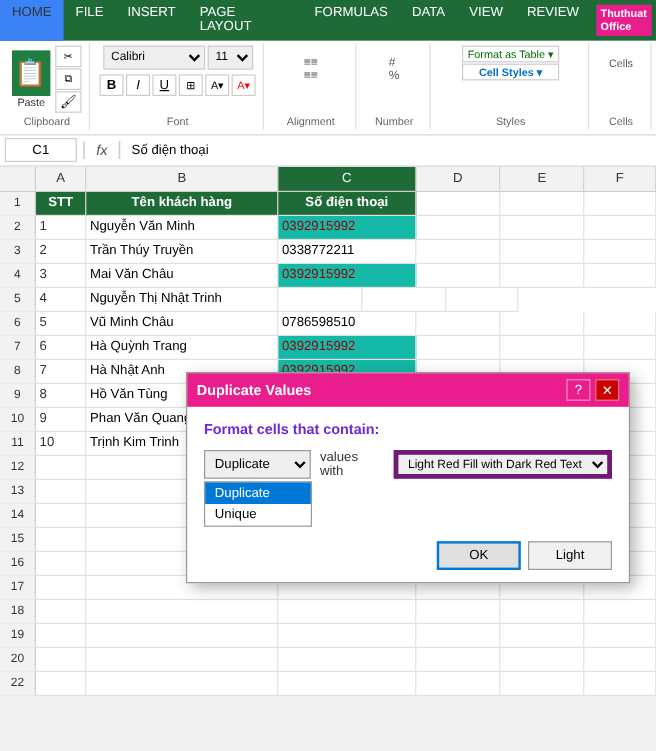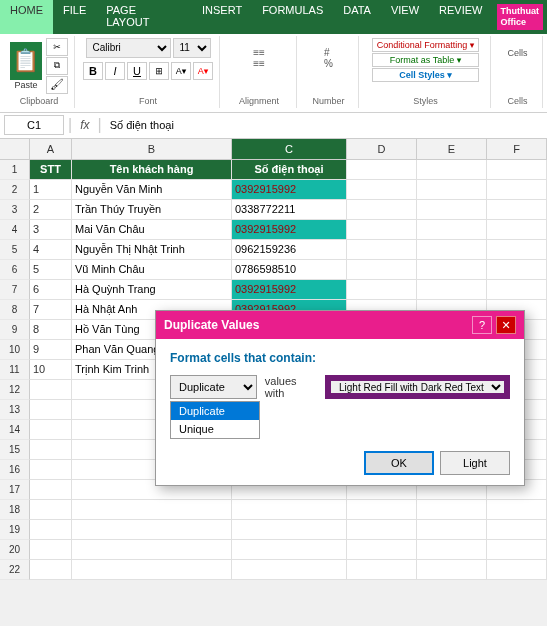--- a/index.html
+++ b/index.html
@@ -1,19 +1,19 @@
 <!DOCTYPE html>
 <html><head>
   <meta charset="utf-8">
   <style>
     * { box-sizing: border-box; margin: 0; padding: 0; font-family: 'Segoe UI', Arial, sans-serif; }
     body { width: 547px; height: 626px; overflow: hidden; background: #f0f0f0; }
     .ribbon-tabs { display: flex; background: #1f6b37; }
     .ribbon-tab { padding: 4px 10px; font-size: 11px; color: white; cursor: pointer; font-weight: 500; }
-    .ribbon-tab.active { background: #86efac; color: #333; text-align: right; }
+    .ribbon-tab.active { background: #3b82f6; color: #333; text-align: right; }
 
     .ribbon-body { background: #fff; padding: 2px 4px 4px 4px; display: flex; align-items: stretch; gap: 2px; min-height: 72px; border-bottom: 1px solid #d0d0d0; }
 
     .ribbon-group { display: flex; flex-direction: column; align-items: center; padding: 2px 6px 2px 6px; border-right: 1px solid #e0e0e0; position: relative; min-width: 50px; }
     .ribbon-group-label { font-size: 9px; color: #666; position: absolute; bottom: 2px; left: 0; right: 0; text-align: center; }
 
     .ribbon-group-content { display: flex; align-items: center; gap: 2px; flex: 1; }
     .small-btns { display: flex; flex-direction: column; gap: 1px; }
     .small-btn { width: 22px; height: 18px; border: 1px solid #ccc; background: #fff; font-size: 9px; cursor: pointer; display: flex; align-items: center; justify-content: center; }
     .font-row { display: flex; gap: 2px; align-items: center; margin-bottom: 2px; }
@@ -66,45 +66,45 @@
     
     .dialog-overlay { position: absolute; top: 0; left: 0; width: 547px; height: 626px; pointer-events: none; }
     .dialog { position: absolute; top: 310px; left: 155px; width: 370px; background: #fff; border: 1px solid #999; box-shadow: 4px 4px 12px rgba(0,0,0,0.3); pointer-events: all; }
     .dialog-titlebar { background: #e91e8c; color: white; display: flex; align-items: center; justify-content: space-between; padding: 4px 8px; height: 28px; }
     .dialog-title { font-size: 12px; font-weight: bold; }
     .dialog-controls { display: flex; gap: 4px; }
     .dialog-ctrl-btn { width: 20px; height: 18px; background: transparent; border: 1px solid rgba(255,255,255,0.5); color: white; font-size: 11px; cursor: pointer; display: flex; align-items: center; justify-content: center; }
     .dialog-ctrl-btn.close { background: #cc0000; }
 
     .dialog-body { padding: 12px 14px 10px 14px; }
-    .dialog-instruction { font-size: 12px; font-weight: bold; margin-bottom: 10px; color: #0369a1; }
+    .dialog-instruction { font-size: 12px; font-weight: bold; margin-bottom: 10px; color: #6d28d9; }
     .dialog-row { display: flex; align-items: center; gap: 8px; margin-bottom: 10px; }
     .dialog-select { height: 24px; font-size: 11px; border: 1px solid #999; padding: 0 4px; cursor: pointer; }
     .dup-select { width: 90px; }
     .values-label { font-size: 11px; color: #333; }
-    .format-select { width: 185px; height: 24px; font-size: 10px; border: 6px solid #701a75; padding: 0 4px; cursor: pointer; }
+    .format-select { width: 185px; height: 24px; font-size: 10px; border: 4px solid #701a75; padding: 0 4px; cursor: pointer; }
 
     .dropdown-list { border: 1px solid #999; background: #fff; margin-bottom: 8px; }
     .dropdown-item { padding: 3px 8px; font-size: 11px; cursor: pointer; }
     .dropdown-item.selected { background: #0078d7; color: white; }
 
     .dialog-buttons { display: flex; justify-content: flex-end; gap: 6px; padding-top: 4px; }
     .dialog-btn { width: 70px; height: 24px; font-size: 11px; border: 1px solid #999; background: #f0f0f0; cursor: pointer; }
     .dialog-btn.primary { background: #e0e0e0; border: 2px solid #0078d7; }
   </style>
 </head>
 <body>
 
 <div style="position:relative; width:547px; height:626px; overflow:hidden;">
 
   <div class="ribbon-tabs">
     <div class="ribbon-tab active">HOME</div>
     <div class="ribbon-tab">FILE</div>
+    <div class="ribbon-tab">INSERT</div>
     <div class="ribbon-tab">PAGE LAYOUT</div>
-    <div class="ribbon-tab">INSERT</div>
     <div class="ribbon-tab">FORMULAS</div>
     <div class="ribbon-tab">DATA</div>
     <div class="ribbon-tab">VIEW</div>
     <div class="ribbon-tab">REVIEW</div>
     <div class="logo">
       <div class="logo-box">
         <div>Thuthuat</div>
         <div>Office</div>
       </div>
     </div>
@@ -156,21 +156,20 @@
 
     <div class="ribbon-group" style="min-width:60px; padding-bottom:14px;">
       <div style="display:flex; align-items:center; justify-content:center; width:100%; height:40px; font-size:10px; color:#555;">
         #<br>%
       </div>
       <div class="ribbon-group-label">Number</div>
     </div>
 
     <div class="ribbon-group" style="min-width:130px; padding-bottom:14px;">
       <div class="styles-content">
-        <button class="style-btn cond-format">Conditional Formatting ▾</button>
         <button class="style-btn format-table">Format as Table ▾</button>
         <button class="style-btn cell-styles">Cell Styles ▾</button>
       </div>
       <div class="ribbon-group-label">Styles</div>
     </div>
 
     <div class="ribbon-group" style="min-width:50px; padding-bottom:14px;">
       <div style="font-size:9px; color:#555; text-align:center; padding-top:10px;">Cells</div>
       <div class="ribbon-group-label">Cells</div>
     </div>
@@ -230,21 +229,20 @@
     <div class="cell col-b">Mai Văn Châu</div>
     <div class="cell dup col-c">0392915992</div>
     <div class="cell col-d"></div>
     <div class="cell col-e"></div>
     <div class="cell col-f"></div>
   </div>
         <div class="sheet-row">
     <div class="row-num">5</div>
     <div class="cell normal col-a">4</div>
     <div class="cell col-b">Nguyễn Thị Nhật Trinh</div>
-    <div class="cell col-c">0962159236</div>
     <div class="cell col-d"></div>
     <div class="cell col-e"></div>
     <div class="cell col-f"></div>
   </div>
         <div class="sheet-row">
     <div class="row-num">6</div>
     <div class="cell normal col-a">5</div>
     <div class="cell col-b">Vũ Minh Châu</div>
     <div class="cell col-c">0786598510</div>
     <div class="cell col-d"></div>

